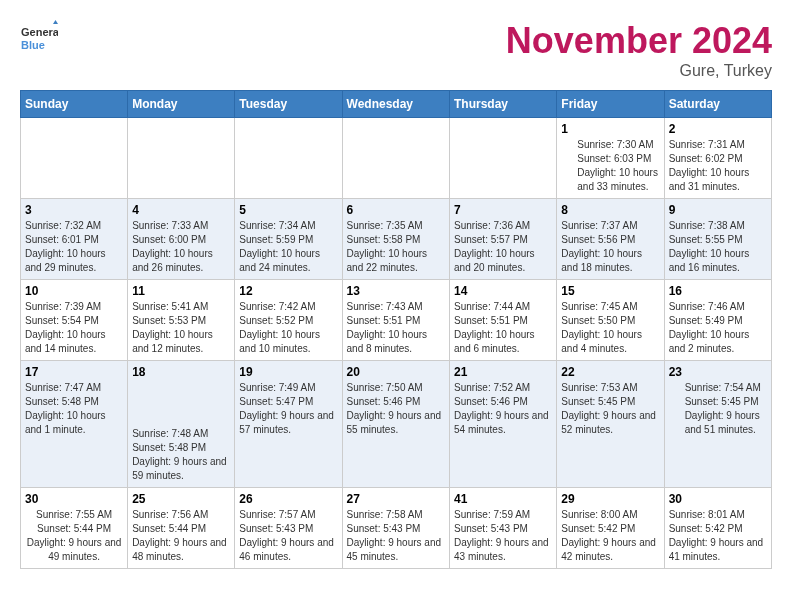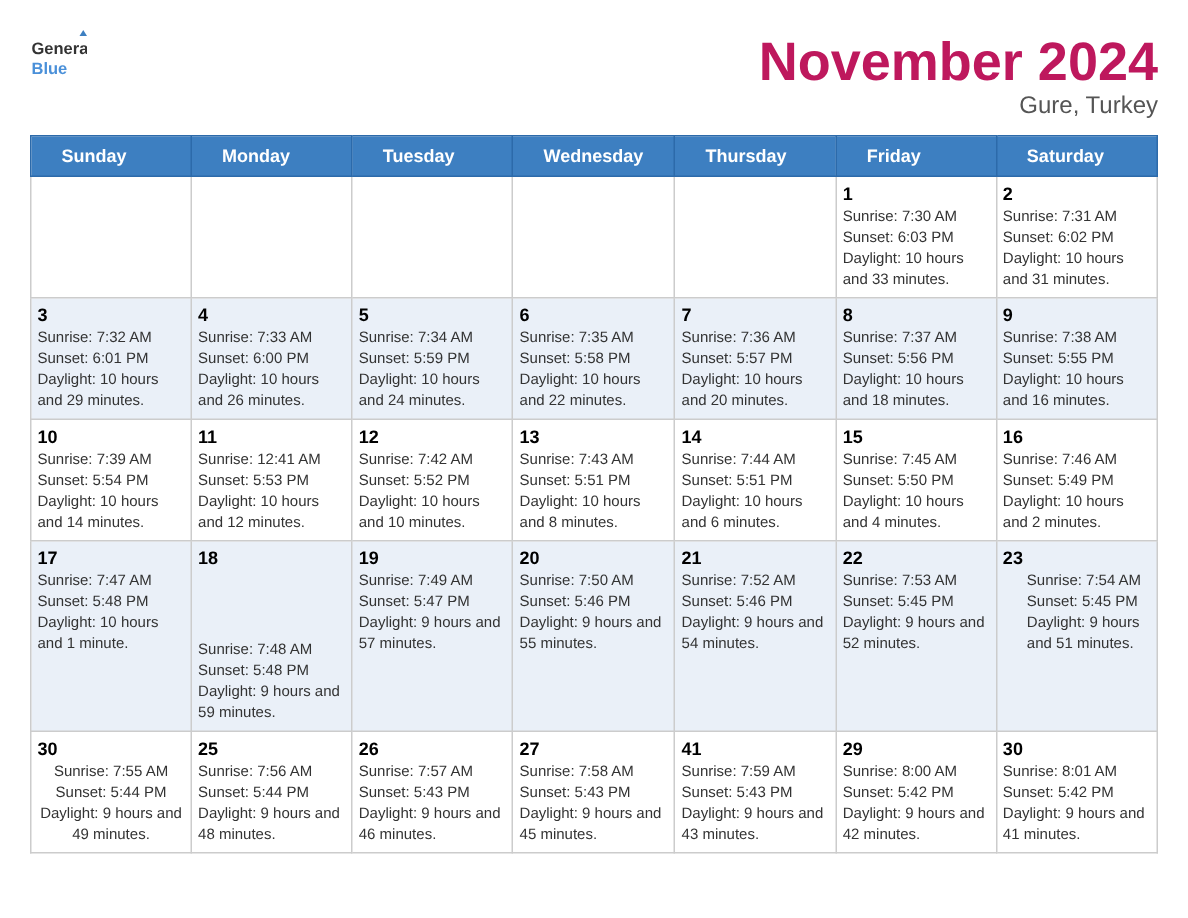--- a/index.html
+++ b/index.html
@@ -34,21 +34,21 @@
       color: #555;
     }
     .calendar {
       width: 100%;
       border-collapse: collapse;
       font-size: 11px;
     }
     .calendar th {
       background-color: #3d7fc1;
       color: #fff;
-      padding: 6px 20px;
+      padding: 6px 4px;
       text-align: left;
       font-size: 12px;
       border: 1px solid #2c6aaa;
     }
     .calendar td {
       border: 1px solid #ccc;
       vertical-align: top;
       padding: 4px;
       width: 108px;
       min-height: 80px;
@@ -108,21 +108,21 @@
   </thead>
   <tbody id="calendar-body">
   <tr>
         <td class="empty-cell"></td>
         <td class="empty-cell"></td>
         <td class="empty-cell"></td>
         <td class="empty-cell"></td>
         <td class="empty-cell"></td>
         <td>
           <div class="day-number">1</div>
-          <div class="day-info" style="white-space: pre-wrap;">Sunrise: 7:30 AM
+          <div class="day-info" style="white-space: pre-wrap; margin-left: 16px;">Sunrise: 7:30 AM
 Sunset: 6:03 PM
 Daylight: 10 hours and 33 minutes.</div>
         </td>
         <td>
           <div class="day-number">2</div>
           <div class="day-info" style="white-space: pre-wrap;">Sunrise: 7:31 AM
 Sunset: 6:02 PM
 Daylight: 10 hours and 31 minutes.</div>
         </td>
       </tr>
@@ -172,21 +172,21 @@
       </tr>
       <tr>
         <td>
           <div class="day-number">10</div>
           <div class="day-info" style="white-space: pre-wrap;">Sunrise: 7:39 AM
 Sunset: 5:54 PM
 Daylight: 10 hours and 14 minutes.</div>
         </td>
         <td>
           <div class="day-number">11</div>
-          <div class="day-info" style="white-space: pre-wrap;">Sunrise: 12:41 AM
+          <div class="day-info" style="white-space: pre-wrap;">Sunrise: 5:41 AM
 Sunset: 5:53 PM
 Daylight: 10 hours and 12 minutes.</div>
         </td>
         <td>
           <div class="day-number">12</div>
           <div class="day-info" style="white-space: pre-wrap;">Sunrise: 7:42 AM
 Sunset: 5:52 PM
 Daylight: 10 hours and 10 minutes.</div>
         </td>
         <td>

